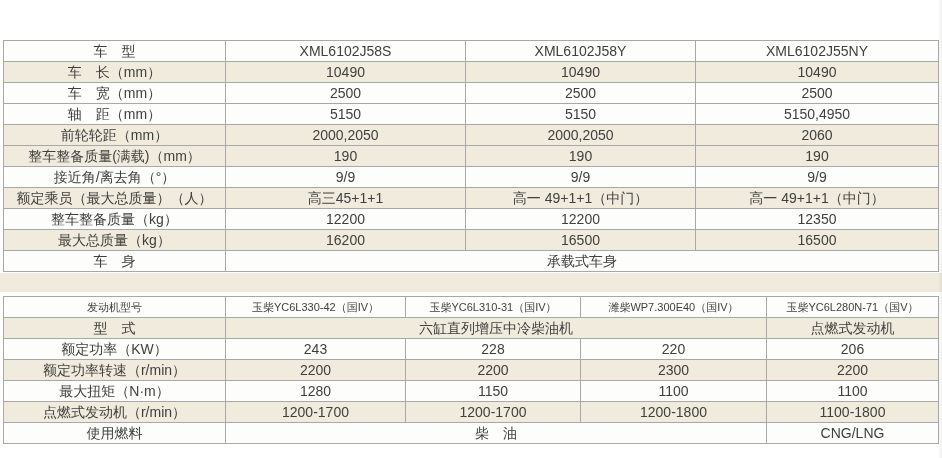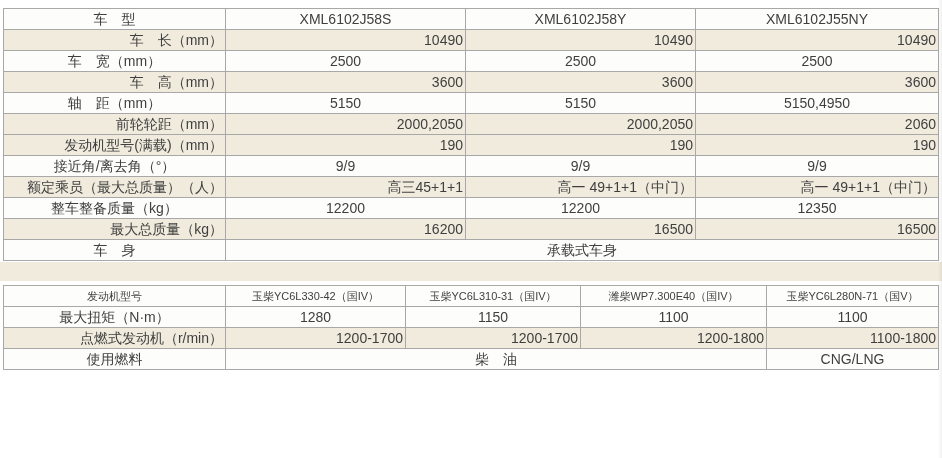--- a/index.html
+++ b/index.html
@@ -3,41 +3,41 @@
 <meta charset="utf-8">
 <style>
   html,body{margin:0;padding:0;}
   body{
     width:942px;height:458px;
     background:#ffffff;
     font-family:"Liberation Sans","DejaVu Sans",sans-serif;
     color:var(--text,#3f3f3f);
     overflow:hidden;
   }
-  .sheet{padding-top:8px;}
+  .sheet{padding-top:8px;margin-top:32px;}
   table.spec{
     border-collapse:collapse;
     table-layout:fixed;
     width:935px;
     margin:0 3px;
   }
   table.spec td{
     border:1px solid var(--border,#a8a8a8);
     height:20px;
     line-height:20px;
     padding:0 2px;
     text-align:center;
     vertical-align:middle;
     font-size:14px;
     color:var(--text,#3f3f3f);
     overflow:hidden;
     white-space:nowrap;
   }
   tr.w td{background:var(--row_white,#fdfdfc);}
-  tr.b td{background:var(--row_beige,#f0ebdd);text-align:right;}
+  tr.b td{background:var(--row_beige,#f0ebdd);}
   tr.sm td{font-size:11px;}
   .section-separator{
     height:19px;
     margin-top:1px;
     background:var(--row_beige,#f0ebdd);
   }
   .section-gap{height:4px;background:#ffffff;}
   
   .edge-shade{
     position:fixed;top:0;right:0;width:4px;height:458px;
@@ -69,40 +69,34 @@
         <td>10490</td>
         <td>10490</td>
         <td>10490</td>
       </tr>
       <tr class="w">
         <td>车　宽（mm）</td>
         <td>2500</td>
         <td>2500</td>
         <td>2500</td>
       </tr>
-      <tr class="b">
-        <td>车　高（mm）</td>
-        <td>3600</td>
-        <td>3600</td>
-        <td>3600</td>
-      </tr>
       <tr class="w">
         <td>轴　距（mm）</td>
         <td>5150</td>
         <td>5150</td>
         <td>5150,4950</td>
       </tr>
       <tr class="b">
         <td>前轮轮距（mm）</td>
         <td>2000,2050</td>
         <td>2000,2050</td>
         <td>2060</td>
       </tr>
       <tr class="b">
-        <td>发动机型号(满载)（mm）</td>
+        <td>整车整备质量(满载)（mm）</td>
         <td>190</td>
         <td>190</td>
         <td>190</td>
       </tr>
       <tr class="w">
         <td>接近角/离去角（°）</td>
         <td>9/9</td>
         <td>9/9</td>
         <td>9/9</td>
       </tr>
@@ -143,20 +137,39 @@
         <col style="width:172px">
       </colgroup>
     <tbody>
       <tr class="w sm">
         <td>发动机型号</td>
         <td>玉柴YC6L330-42（国IV）</td>
         <td>玉柴YC6L310-31（国IV）</td>
         <td>潍柴WP7.300E40（国IV）</td>
         <td>玉柴YC6L280N-71（国V）</td>
       </tr>
+      <tr class="b">
+        <td>型　式</td>
+        <td colspan="3">六缸直列增压中冷柴油机</td>
+        <td>点燃式发动机</td>
+      </tr>
+      <tr class="w">
+        <td>额定功率（KW）</td>
+        <td>243</td>
+        <td>228</td>
+        <td>220</td>
+        <td>206</td>
+      </tr>
+      <tr class="b">
+        <td>额定功率转速（r/min）</td>
+        <td>2200</td>
+        <td>2200</td>
+        <td>2300</td>
+        <td>2200</td>
+      </tr>
       <tr class="w">
         <td>最大扭矩（N·m）</td>
         <td>1280</td>
         <td>1150</td>
         <td>1100</td>
         <td>1100</td>
       </tr>
       <tr class="b">
         <td>点燃式发动机（r/min）</td>
         <td>1200-1700</td>

